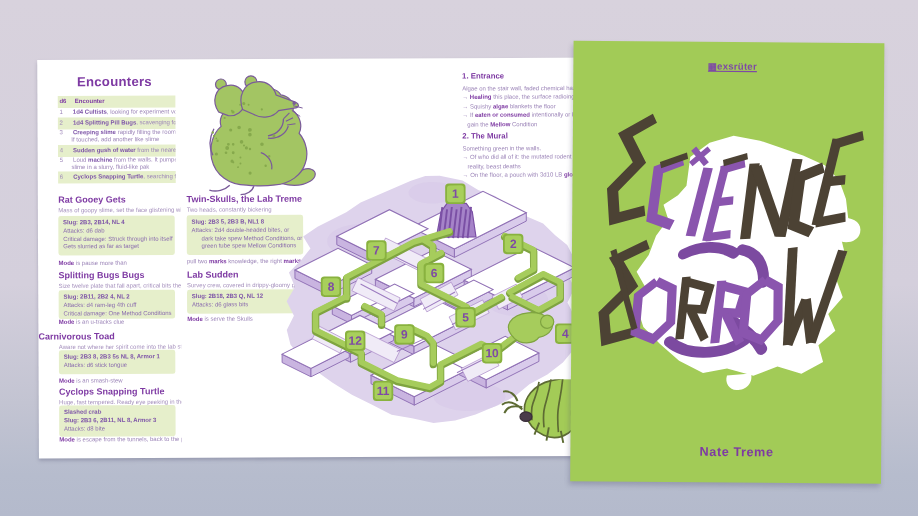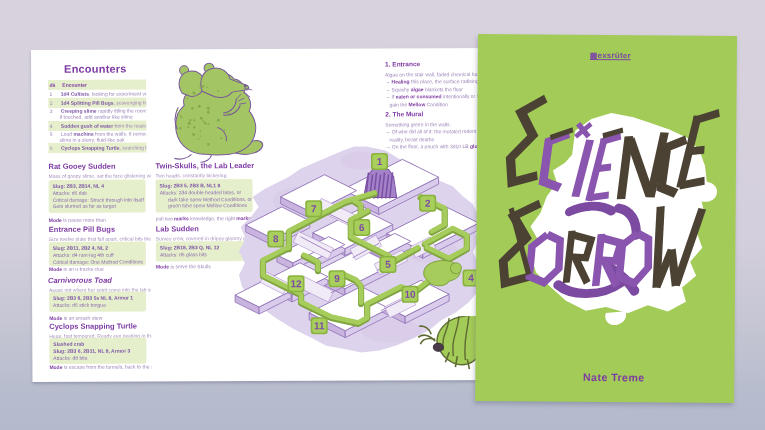--- a/index.html
+++ b/index.html
@@ -38,53 +38,53 @@
 
   <div class="trow" style="left:17px;top:41px;">&nbsp;1&nbsp;&nbsp;&nbsp;&nbsp;&nbsp;&nbsp;<b>1d4 Cultists</b>, looking for experiment volunteers</div>
   <div class="trow tg" style="left:17px;top:48px;height:8px;padding-top:2px;">&nbsp;2&nbsp;&nbsp;&nbsp;&nbsp;&nbsp;&nbsp;<b>1d4 Splitting Pill Bugs</b>, scavenging for food</div>
   <div class="trow" style="left:17px;top:58px;">&nbsp;3&nbsp;&nbsp;&nbsp;&nbsp;&nbsp;&nbsp;<b>Creeping slime</b> rapidly filling the room.</div>
   <div class="trow" style="left:17px;top:64px;">&nbsp;&nbsp;&nbsp;&nbsp;&nbsp;&nbsp;&nbsp;&nbsp;If touched, add another like slime</div>
   <div class="trow tg" style="left:17px;top:71px;height:8px;padding-top:2px;">&nbsp;4&nbsp;&nbsp;&nbsp;&nbsp;&nbsp;&nbsp;<b>Sudden gush of water</b> from the nearest tunnel</div>
   <div class="trow" style="left:17px;top:81px;">&nbsp;5&nbsp;&nbsp;&nbsp;&nbsp;&nbsp;&nbsp;Loud <b>machine</b> from the walls. It pumped</div>
   <div class="trow" style="left:17px;top:87px;">&nbsp;&nbsp;&nbsp;&nbsp;&nbsp;&nbsp;&nbsp;&nbsp;slime in a slurry, fluid-like pak</div>
   <div class="trow tg" style="left:17px;top:93px;height:8px;padding-top:2px;">&nbsp;6&nbsp;&nbsp;&nbsp;&nbsp;&nbsp;&nbsp;<b>Cyclops Snapping Turtle</b>, searching for dinner</div>
 
-  <div class="abs h2" style="left:17px;top:112px;">Rat Gooey Sudden</div>
+  <div class="abs h2" style="left:17px;top:112px;">Rat Gooey Gets</div>
   <div class="abs sub" style="left:17px;top:123px;width:102px;overflow:hidden;">Mass of goopy slime, set the face glistening within</div>
 
   <div class="statbox" style="left:17px;top:130px;width:89px;height:30px;">
     <b>Slug: 2B3, 2B14, NL 4</b><br>Attacks: d6 dab<br>Critical damage: Struck through into itself<br>Gets slurried as far as target
   </div>
   <div class="abs mode" style="left:17px;top:167px;width:102px;overflow:hidden;"><b>Mode</b> is pause more than</div>
 
-  <div class="abs h2" style="left:17px;top:175px;">Entrance Pill Bugs</div>
+  <div class="abs h2" style="left:17px;top:175px;">Splitting Bugs Bugs</div>
   <div class="abs sub" style="left:17px;top:186px;width:102px;overflow:hidden;">Size twelve plate that fall apart, critical bits they hide</div>
 
   <div class="statbox" style="left:17px;top:192px;width:89px;height:21px;">
     <b>Slug: 2B11, 2B2 4, NL 2</b><br>Attacks: d4 ram-leg 4th cuff<br>Critical damage: One Method Conditions
   </div>
   <div class="abs mode" style="left:17px;top:216px;width:102px;overflow:hidden;"><b>Mode</b> is an u-tracks clue</div>
 
-  <div class="abs h2" style="left:16px;top:226px;font-style:italic;">Carnivorous Toad</div>
+  <div class="abs h2" style="left:0;top:226px;">Carnivorous Toad</div>
   <div class="abs sub" style="left:17px;top:237px;width:102px;overflow:hidden;">Aware not where her spirit come into the lab stage</div>
 
   <div class="statbox" style="left:17px;top:242px;width:89px;height:17px;">
     <b>Slug: 2B3 8, 2B3 5s NL 8, Armor 1</b><br>Attacks: d6 stick tongue
   </div>
   <div class="abs mode" style="left:17px;top:265px;width:102px;overflow:hidden;"><b>Mode</b> is an smash-stew</div>
 
   <div class="abs h2" style="left:17px;top:272px;">Cyclops Snapping Turtle</div>
   <div class="abs sub" style="left:17px;top:283px;width:102px;overflow:hidden;">Huge, fast tempered. Ready eye peeking in the dark</div>
 
   <div class="statbox" style="left:17px;top:288px;width:89px;height:23px;">
     <b>Slashed crab</b><br><b>Slug: 2B3 6, 2B11, NL 8, Armor 3</b><br>Attacks: d8 bite
   </div>
   <div class="abs mode" style="left:17px;top:314px;width:102px;overflow:hidden;"><b>Mode</b> is escape from the tunnels, back to the pond</div>
 
-  <div class="abs h2" style="left:124px;top:112px;">Twin-Skulls, the Lab Leader</div>
+  <div class="abs h2" style="left:124px;top:112px;">Twin-Skulls, the Lab Treme</div>
   <div class="abs sub" style="left:124px;top:123px;width:98px;overflow:hidden;">Two heads, constantly bickering</div>
 
   <div class="statbox" style="left:124px;top:130px;width:89px;height:30px;">
     <b>Slug: 2B3 5, 2B3 B, NL1 8</b><br>Attacks: 2d4 double-headed bites, or<br>&nbsp;&nbsp;&nbsp;&nbsp;&nbsp;&nbsp;dark take spew Method Conditions, or<br>&nbsp;&nbsp;&nbsp;&nbsp;&nbsp;&nbsp;green tube spew Mellow Conditions
   </div>
   <div class="abs body" style="left:124px;top:166px;width:98px;overflow:hidden;">pull two <b>marks</b> knowledge, the right <b>marks</b> power</div>
 
   <div class="abs h2" style="left:124px;top:175px;">Lab Sudden</div>
   <div class="abs sub" style="left:124px;top:186px;width:98px;overflow:hidden;">Survey crew, covered in drippy-gloomy growths</div>
 

